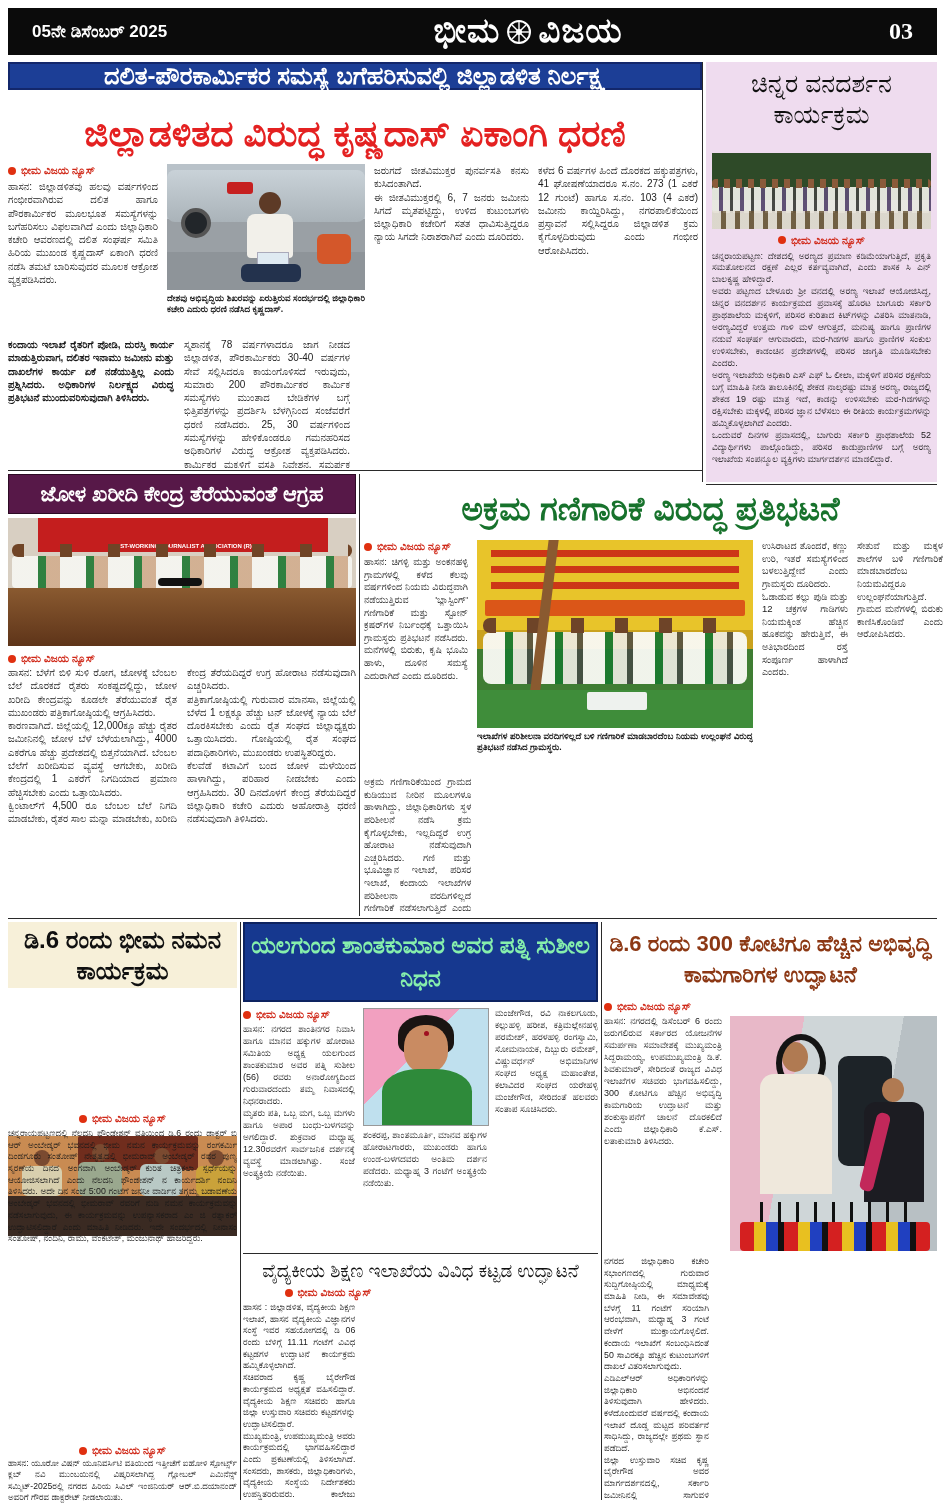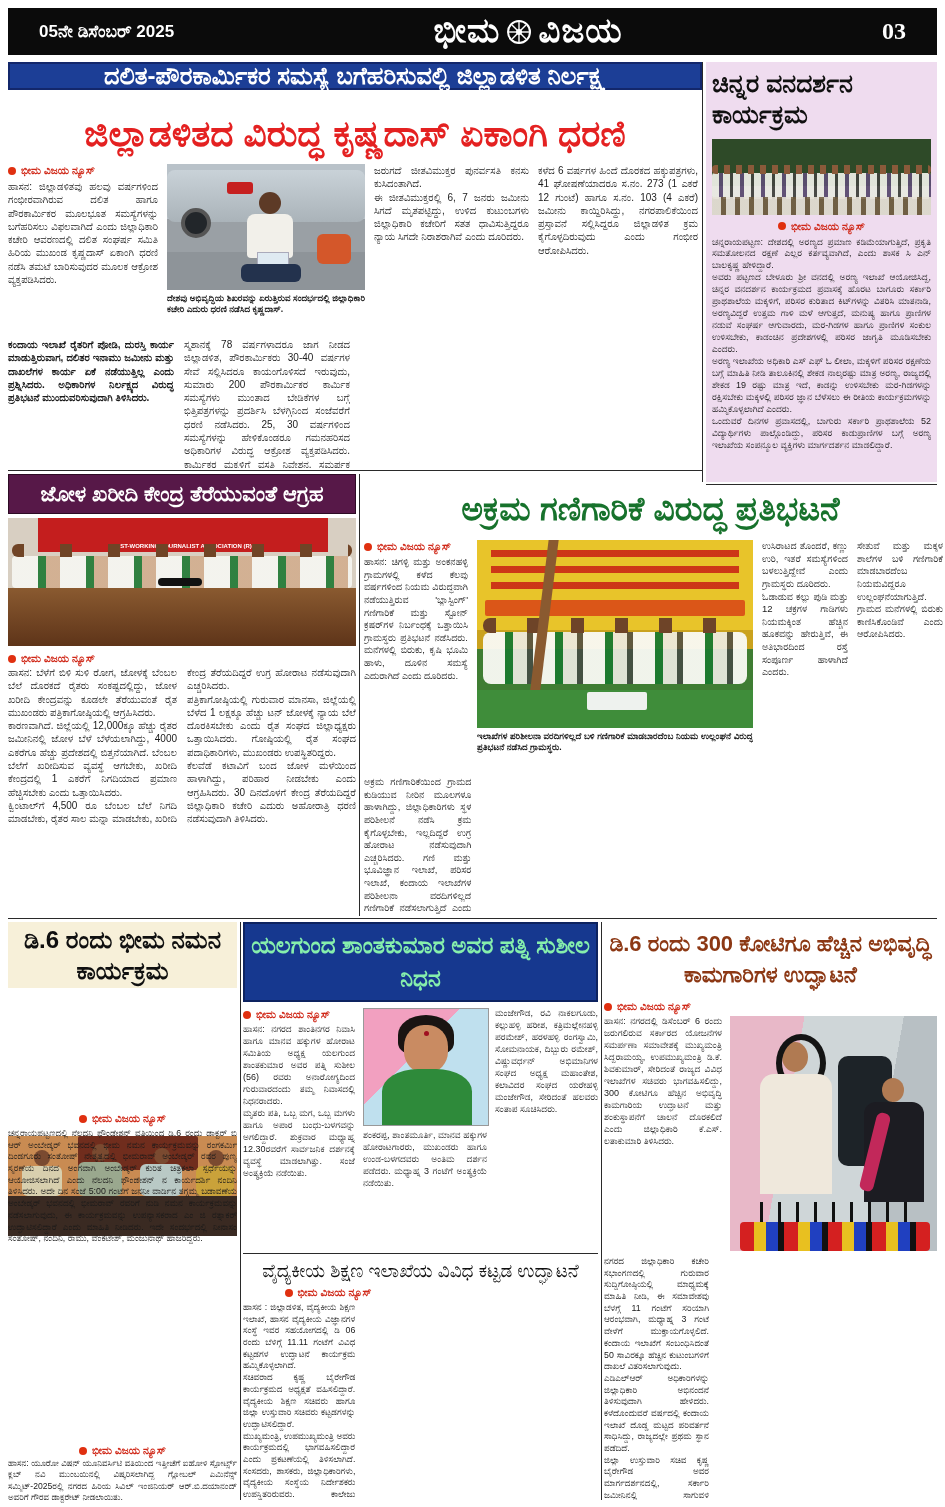--- a/index.html
+++ b/index.html
@@ -4,21 +4,21 @@
 <style>
   html,body{margin:0;padding:0;background:#ffffff;}
   #page{position:relative;width:945px;height:1507px;background:#ffffff;overflow:hidden;
         font-family:"Liberation Sans",sans-serif;color:#1a1a1a;}
   .abs{position:absolute;}
   .rule-v{position:absolute;width:1px;background:#2a2a2a;}
   .rule-h{position:absolute;height:1px;background:#2a2a2a;}
 
   
   #topbar{left:8px;top:8px;width:929px;height:47px;background:#0b0b0b;color:#fff;
-          display:flex;align-items:center;justify-content:space-between;padding:0 31px;box-sizing:border-box;}
+          display:flex;align-items:center;justify-content:space-between;padding:0 24px;box-sizing:border-box;}
   #topdate{font-size:17px;font-weight:bold;}
   #masthead{display:flex;align-items:center;gap:6px;font-family:"Liberation Serif",serif;
             font-size:34px;font-weight:bold;letter-spacing:1px;}
   #pagenum{font-size:24px;font-weight:bold;font-family:"Liberation Serif",serif;}
 
   .byline{display:flex;align-items:center;gap:5px;color:#d02818;font-weight:bold;font-size:10.5px;justify-content:center;}
   .byline .dot{width:8px;height:8px;border-radius:50%;background:#e03010;flex:0 0 auto;}
 
   .col{font-size:10px;line-height:1.33;text-align:justify;overflow:hidden;white-space:pre-line;}
   .caption{font-size:8.7px;font-weight:bold;line-height:1.25;text-align:justify;overflow:hidden;}
@@ -30,21 +30,21 @@
   
   #a1-kicker{left:8px;top:62px;width:694px;height:28px;background:#1c3e96;color:#fff;
              display:flex;align-items:center;justify-content:center;font-size:24px;font-weight:bold;border:2px solid #13276b;box-sizing:border-box;}
   #a1-head{left:8px;top:108px;width:694px;height:52px;color:#e42121;display:flex;align-items:center;justify-content:center;
            font-size:36px;font-weight:bold;}
   #a1-row1{left:8px;top:164px;width:694px;height:170px;display:flex;gap:9px;}
   #a1-row2{left:8px;top:338px;width:694px;height:130px;column-count:4;column-gap:10px;}
 
   
   #a2{left:706px;top:62px;width:231px;height:420px;background:#efdcef;box-sizing:border-box;padding:4px 6px;}
-  #a2 .hl{font-size:25px;font-weight:bold;line-height:1.25;color:#101010;margin:2px 0 8px;}
+  #a2 .hl{font-size:25px;font-weight:normal;text-align:center;line-height:1.25;color:#101010;margin:2px 0 22px;}
 
   
   #a3-head{left:8px;top:474px;width:348px;height:40px;background:#571848;color:#fff;display:flex;align-items:center;justify-content:center;
            font-size:21px;font-weight:bold;border:1px solid #2d0a24;box-sizing:border-box;}
   #a3-photo{left:8px;top:518px;width:348px;height:128px;}
   #a3-body{left:8px;top:666px;width:348px;height:248px;column-count:2;column-gap:10px;}
 
   
   #a4-head{left:364px;top:482px;width:573px;height:54px;color:#17722c;display:flex;align-items:center;justify-content:center;
            font-size:33px;font-weight:bold;}

